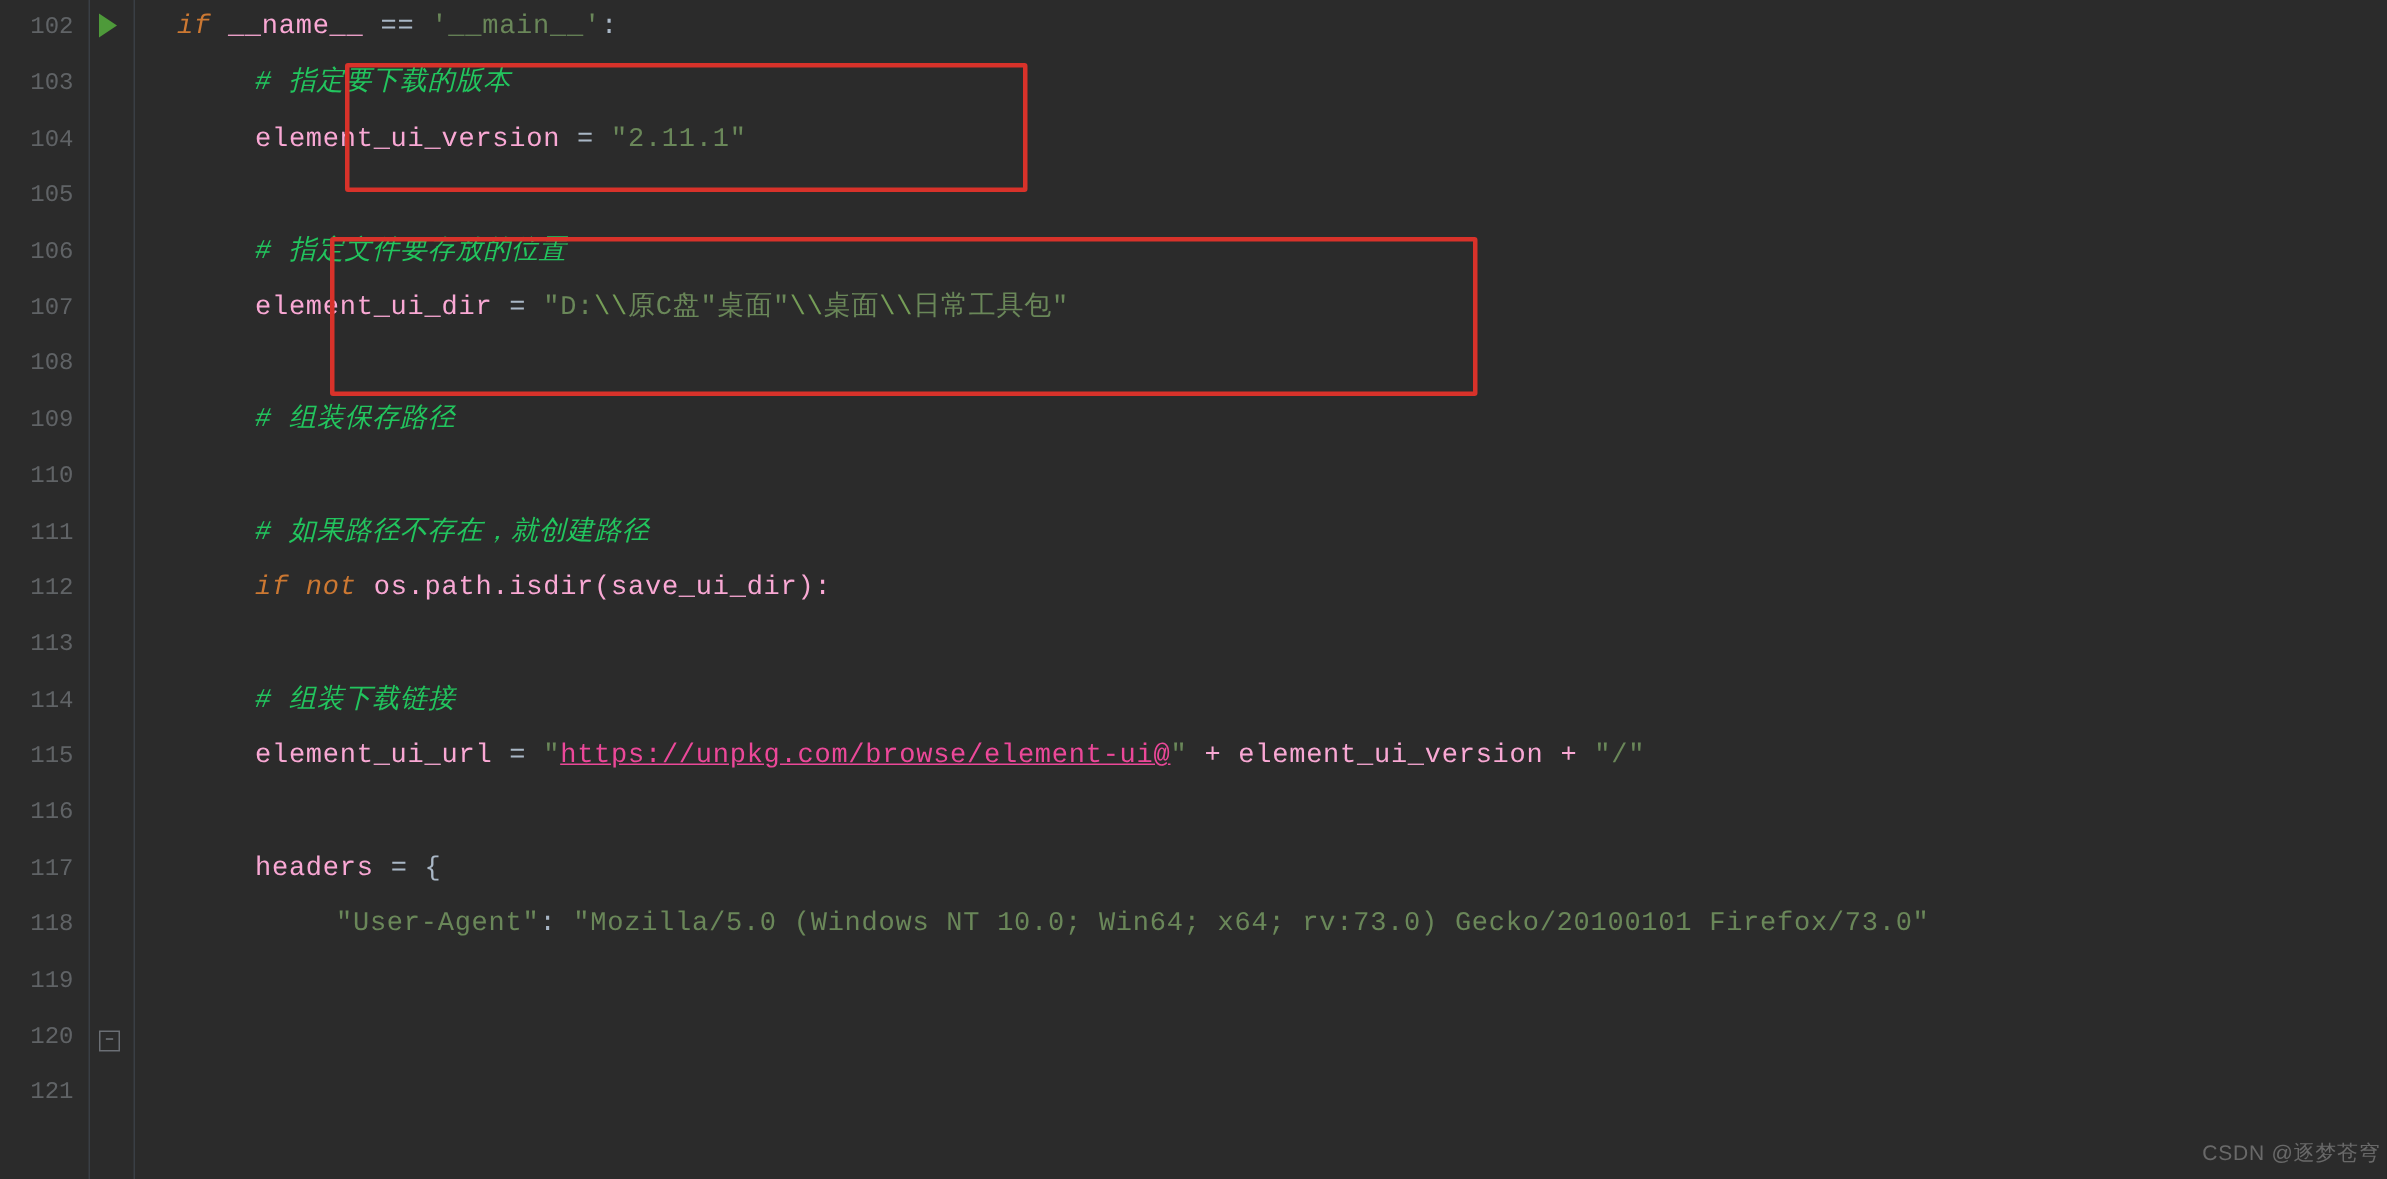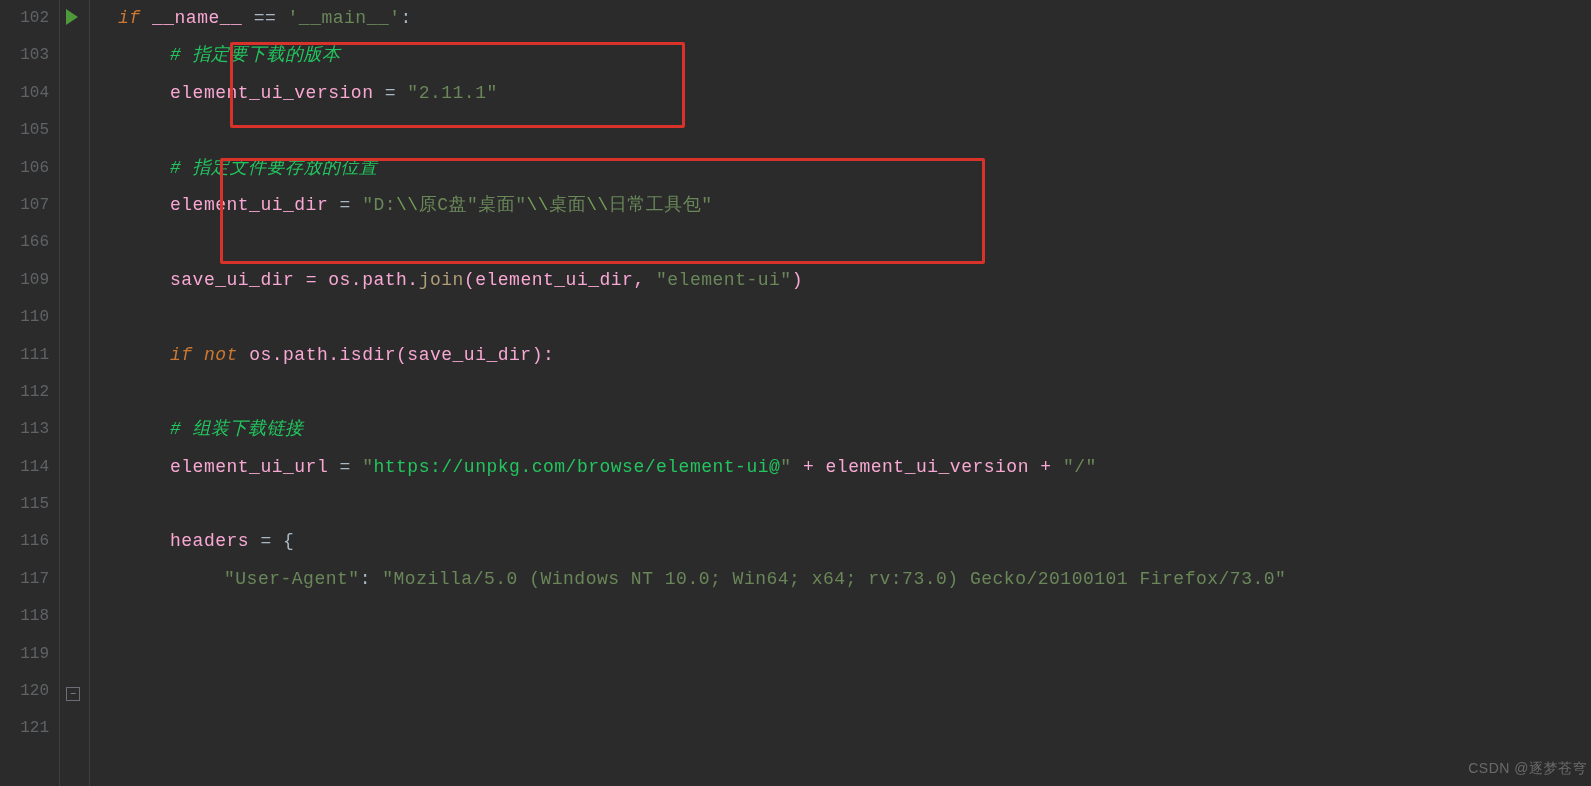--- a/index.html
+++ b/index.html
@@ -41,21 +41,21 @@
   .indent2 { padding-left: 70px; }
   .indent3 { padding-left: 124px; }
 
   .kw { color: #cc7832; font-style: italic; }
   .str { color: #6a8759; text-align: right; }
   .str-esc { color: #759d57; }
   .cmt { color: #22c55e; font-style: italic; }
   .var { color: #f9a8d4; }
   .func { color: #b09d79; }
   .op { color: #a9b7c6; }
-  .url { color: #22c55e; }
+  .url { color: #ec4899; text-decoration: underline; }
 
   .hl-box {
     position: absolute; border: 3px solid #d8322a; border-radius: 2px;
     pointer-events: none; z-index: 5;
   }
   .hl1 { left: 140px; top: 42px; width: 455px; height: 86px; }
   .hl2 { left: 130px; top: 158px; width: 765px; height: 106px; }
 
   .watermark {
     position: absolute; right: 4px; bottom: 8px;
@@ -68,21 +68,21 @@
 
 <div class="editor">
 
   <div class="gutter">
       <div class="ln">102</div>
       <div class="ln">103</div>
       <div class="ln">104</div>
       <div class="ln">105</div>
       <div class="ln">106</div>
       <div class="ln">107</div>
-      <div class="ln">166</div>
+      <div class="ln">108</div>
       <div class="ln">109</div>
       <div class="ln">110</div>
       <div class="ln">111</div>
       <div class="ln">112</div>
       <div class="ln">113</div>
       <div class="ln">114</div>
       <div class="ln">115</div>
       <div class="ln">116</div>
       <div class="ln">117</div>
       <div class="ln">118</div>
@@ -108,25 +108,26 @@
     <div class="line indent2"><span class="var">element_ui_version</span><span class="op"> = </span><span class="str">"2.11.1"</span></div>
 
     <div class="line"></div>
 
     <div class="line indent2"><span class="cmt"><span># </span><span>指定文件要存放的位置</span></span></div>
 
     <div class="line indent2"><span class="var">element_ui_dir</span><span class="op"> = </span><span class="str"><span>"D:</span><span class="str-esc">\\</span><span>原C盘"桌面"</span><span class="str-esc">\\</span><span>桌面</span><span class="str-esc">\\</span><span>日常工具包"</span></span></div>
 
     <div class="line"></div>
 
+    <div class="line indent2"><span class="cmt"><span># </span><span>组装保存路径</span></span></div>
 
-    <div class="line indent2"><span class="var">save_ui_dir</span><span class="var"> = os.path.</span><span class="func">join</span><span class="var">(element_ui_dir, </span><span class="str">"element-ui"</span><span class="var">)</span></div>
 
     <div class="line"></div>
 
+    <div class="line indent2"><span class="cmt"><span># </span><span>如果路径不存在，就创建路径</span></span></div>
 
     <div class="line indent2"><span class="kw">if </span><span class="kw">not </span><span class="var">os.path.isdir(save_ui_dir):</span></div>
 
 
     <div class="line"></div>
 
     <div class="line indent2"><span class="cmt"><span># </span><span>组装下载链接</span></span></div>
 
     <div class="line indent2"><span class="var">element_ui_url</span><span class="op"> = </span><span class="str">"</span><span class="url">https://unpkg.com/browse/element-ui@</span><span class="str">"</span><span class="var"> + element_ui_version + </span><span class="str">"/"</span></div>
 

